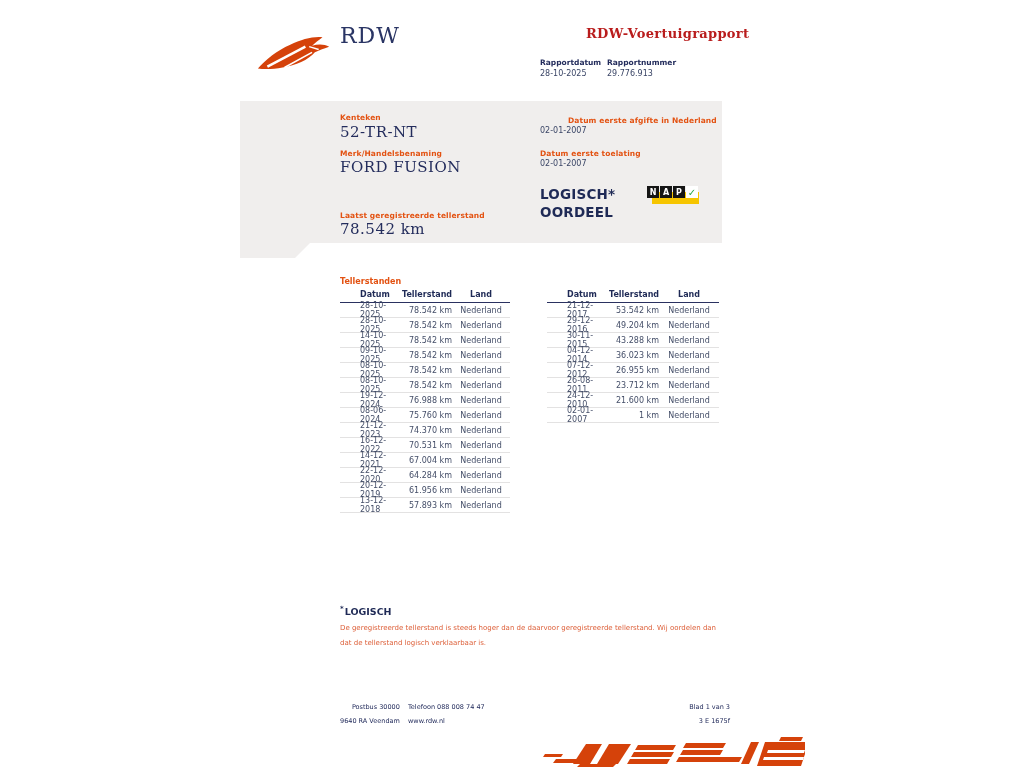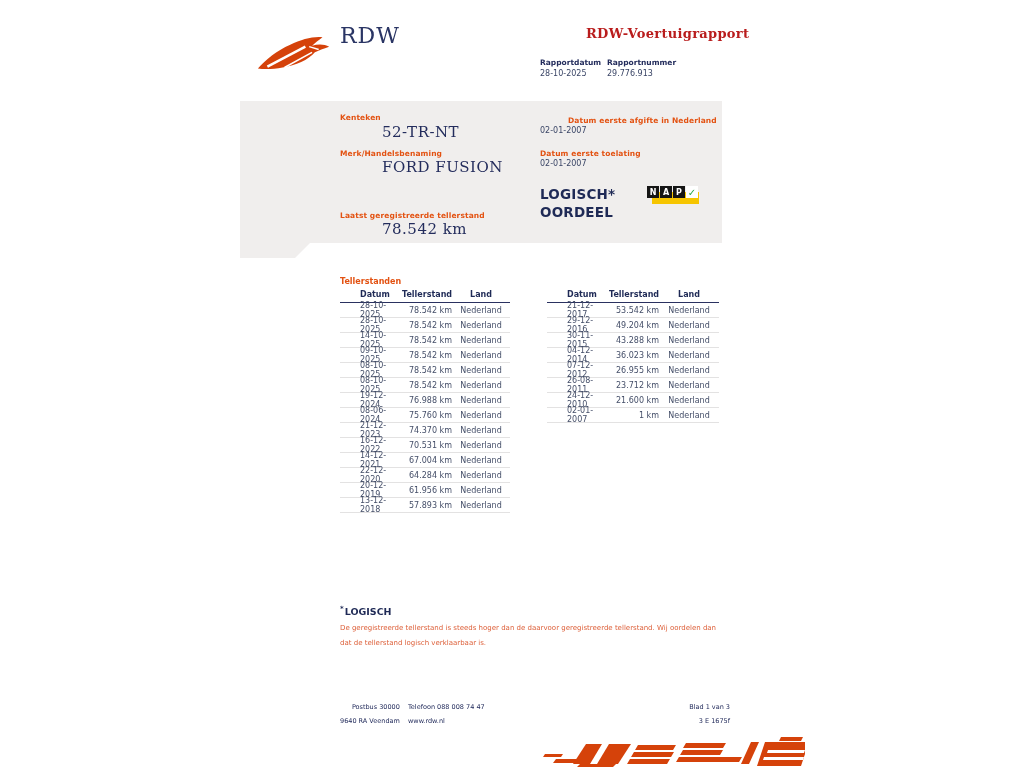--- a/index.html
+++ b/index.html
@@ -17,21 +17,21 @@
   .lbl-rapportdatum { left:540px; top:58px; }
   .val-rapportdatum { left:540px; top:69px; }
   .lbl-rapportnummer { left:607px; top:58px; }
   .val-rapportnummer { left:607px; top:69px; }
 
   
   .panel { position:absolute; left:240px; top:101px; width:482px; height:142px; background:#F0EEED; }
   .panel-tab { position:absolute; left:240px; top:243px; width:70px; height:15px; background:#F0EEED;
                clip-path:polygon(0 0, 100% 0, calc(100% - 15px) 100%, 0 100%); }
   .olabel { position:absolute; font-size:7.5px; font-weight:bold; color:#E35212; letter-spacing:0.1px; }
-  .bigval { position:absolute; font-family:"DejaVu Serif", serif; font-size:15px; color:#232C5C; letter-spacing:0.5px;margin-left:42px; }
+  .bigval { position:absolute; font-family:"DejaVu Serif", serif; font-size:15px; color:#232C5C; letter-spacing:0.5px; }
   .smallval { position:absolute; font-size:8px; color:#3A4566; }
   .lbl-kenteken { left:340px; top:113px; }
   .val-kenteken { left:340px; top:123px; }
   .lbl-merk { left:340px; top:149px; }
   .val-merk { left:340px; top:158px; }
   .lbl-teller { left:340px; top:211px; }
   .val-teller { left:340px; top:220px; }
   .lbl-afgifte { left:540px; top:116px;margin-left:28px; }
   .val-afgifte { left:540px; top:126px; }
   .lbl-toelating { left:540px; top:149px; }

